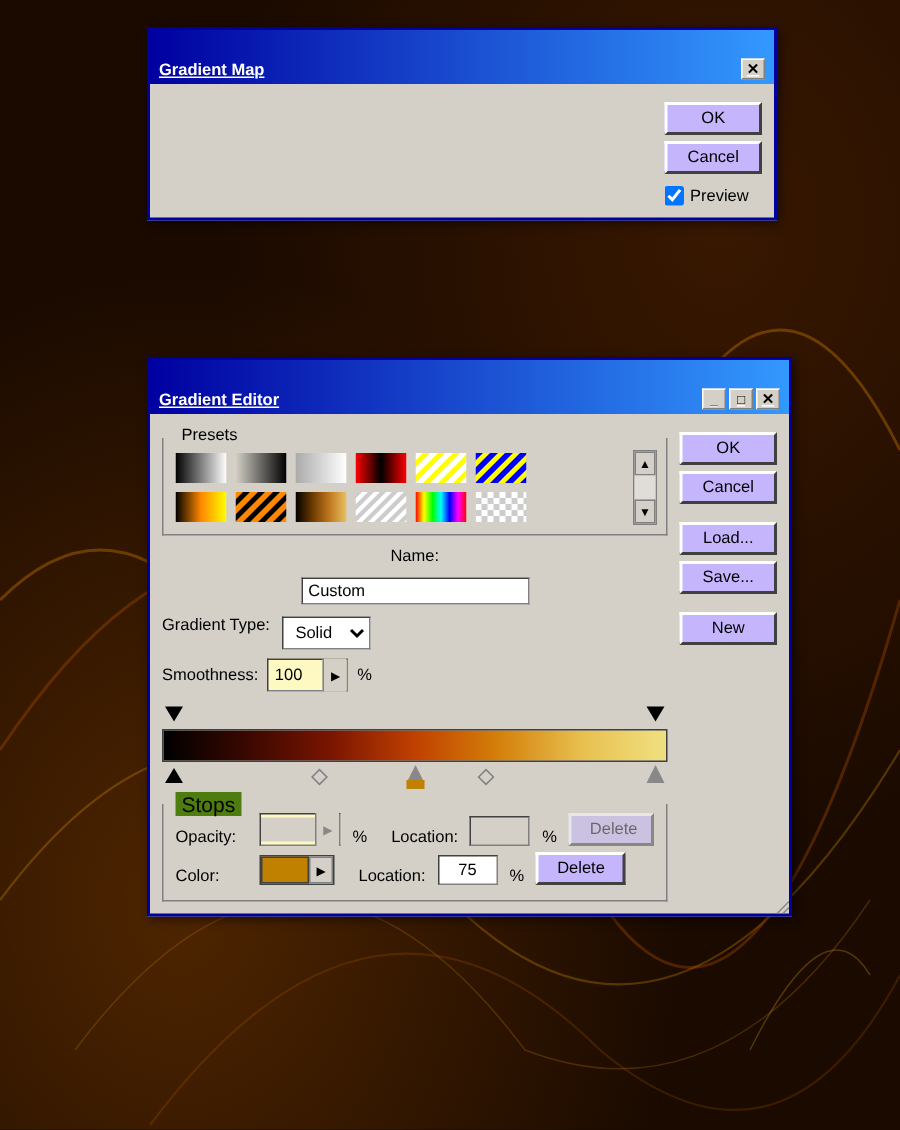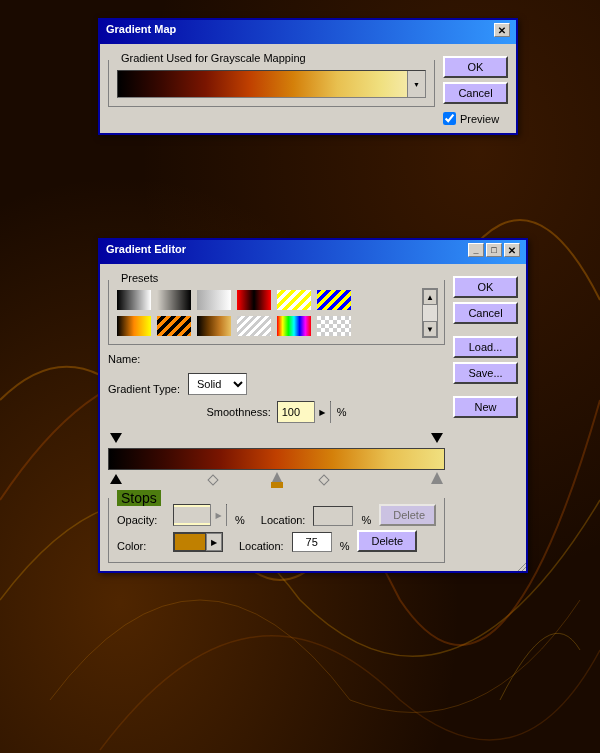--- a/index.html
+++ b/index.html
@@ -23,23 +23,24 @@
       box-shadow: 2px 2px 6px rgba(0,0,0,0.5);
     }
 
     .title-bar {
       background: linear-gradient(to right, #0000a0, #3399ff);
       color: white;
       font-size: 11px;
       font-weight: bold;
       padding: 3px 6px;
       display: flex;
-      align-items: flex-start;
+      align-items: flex-end;
       justify-content: space-between;
-      height: 24px;
+      height: 36px;
+      text-decoration: underline;
     }
 
     .title-bar-buttons {
       display: flex;
       gap: 2px;
     }
 
     .title-btn {
       width: 16px;
       height: 14px;
@@ -173,38 +174,39 @@
       cursor: pointer;
       font-size: 8px;
     }
 
     
     .name-row {
       display: flex;
       align-items: center;
       gap: 8px;
       margin: 8px 0;
+      flex-direction: column;
     }
 
     .name-input {
       flex: 1;
       height: 22px;
       border: 1px solid #808080;
       border-top-color: #404040;
       border-left-color: #404040;
       background: white;
       padding: 2px 4px;
       font-size: 11px;
       font-family: 'Tahoma', Arial, sans-serif;
     }
 
     
     .type-row {
       display: flex;
-      align-items: flex-end;
+      align-items: flex-start;
       gap: 8px;
       margin-bottom: 6px;
     }
 
     .select-field {
       height: 22px;
       border: 1px solid #808080;
       border-top-color: #404040;
       border-left-color: #404040;
       background: white;
@@ -212,21 +214,20 @@
       font-size: 11px;
       font-family: 'Tahoma', Arial, sans-serif;
     }
 
     
     .smoothness-row {
       display: flex;
       align-items: center;
       gap: 6px;
       margin-bottom: 8px;
-      justify-content: center;
     }
 
     .number-input-box {
       display: flex;
       align-items: center;
       border: 1px solid #808080;
       border-top-color: #404040;
       border-left-color: #404040;
       background: #fef9c3;
       height: 22px;
@@ -379,28 +380,20 @@
       <div class="title-btn">
         <span class="title-btn-x">✕</span>
       </div>
     </div>
   </div>
 
   <div class="window-content" style="display:flex; gap:8px;">
 
     <div style="flex:1;">
 
-      <div class="group-box" style="padding: 10px 8px 8px 8px;">
-        <span class="group-label">Gradient Used for Grayscale Mapping</span>
-        <div class="gradient-preview">
-          <div class="gradient-dropdown-btn">
-            <span class="small-arrow">▼</span>
-          </div>
-        </div>
-      </div>
 
     </div>
 
     <div style="display:flex; flex-direction:column; gap:4px; min-width:65px; padding-top:4px;">
       <button class="win-button">OK</button>
       <button class="win-button">Cancel</button>
       <div style="display:flex; align-items:center; gap:4px; margin-top:4px;">
         <input type="checkbox" checked="" style="">
         <label>Preview</label>
       </div>
@@ -477,20 +470,21 @@
           <div style="width:16px; border:1px solid #808080; background:#d4d0c8; display:flex; flex-direction:column;">
             <div class="scroll-btn">▲</div>
             <div style="flex:1; background:#e0ddd8;"></div>
             <div class="scroll-btn">▼</div>
           </div>
         </div>
       </div>
 
       <div class="name-row">
         <label>Name:</label>
+        <input type="text" class="name-input" value="Custom" style="">
       </div>
 
       <div class="type-row">
         <label>Gradient Type:</label>
         <select class="select-field">
           <option>Solid</option>
           <option>Noise</option>
         </select>
       </div>
 

